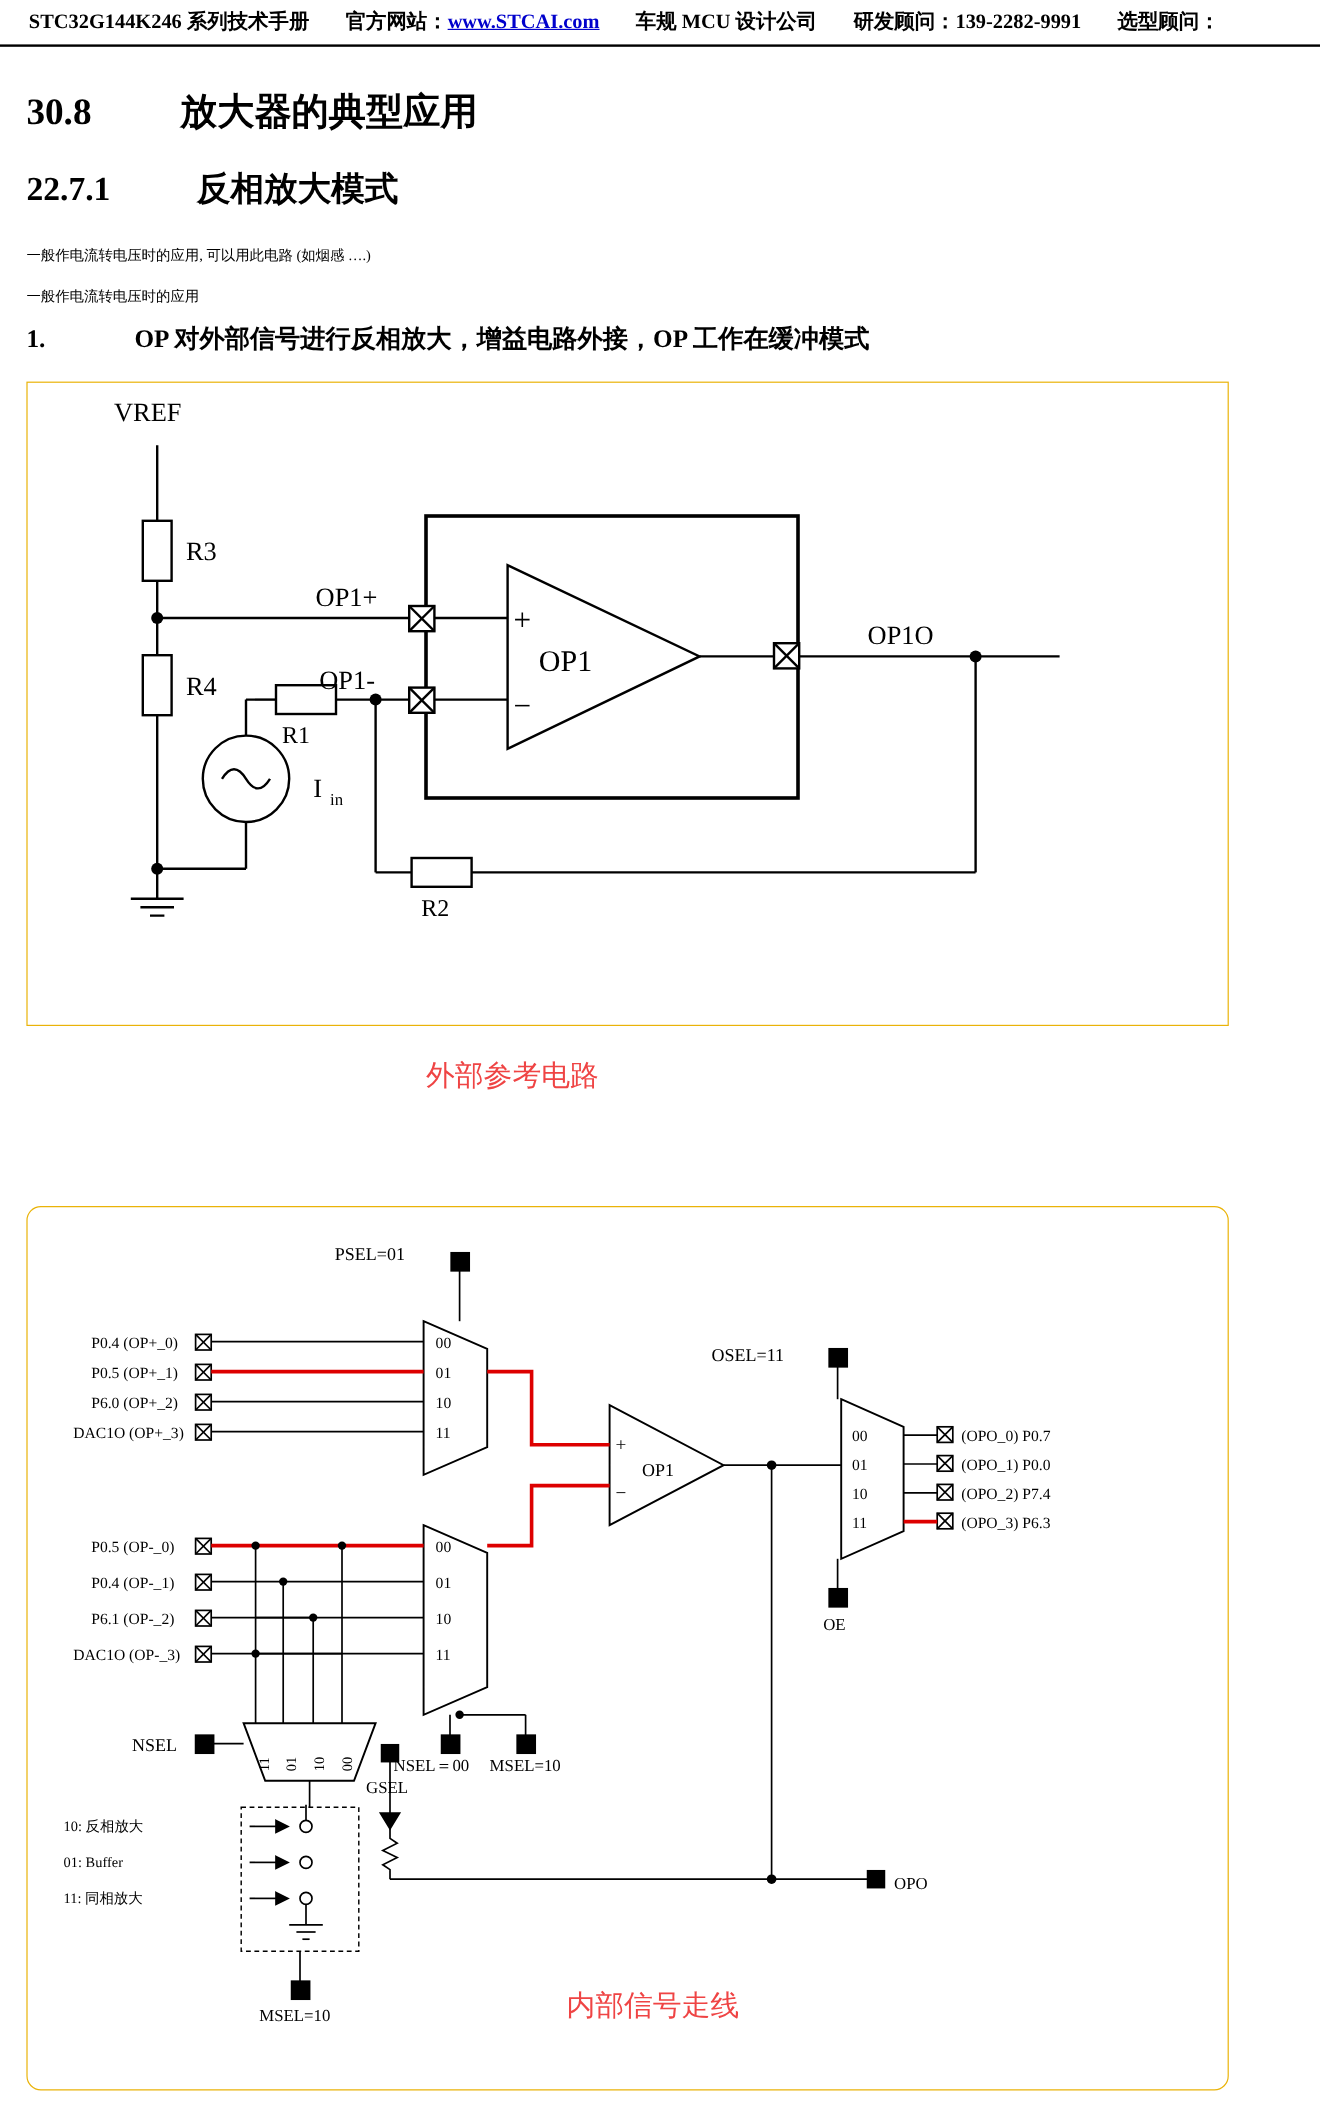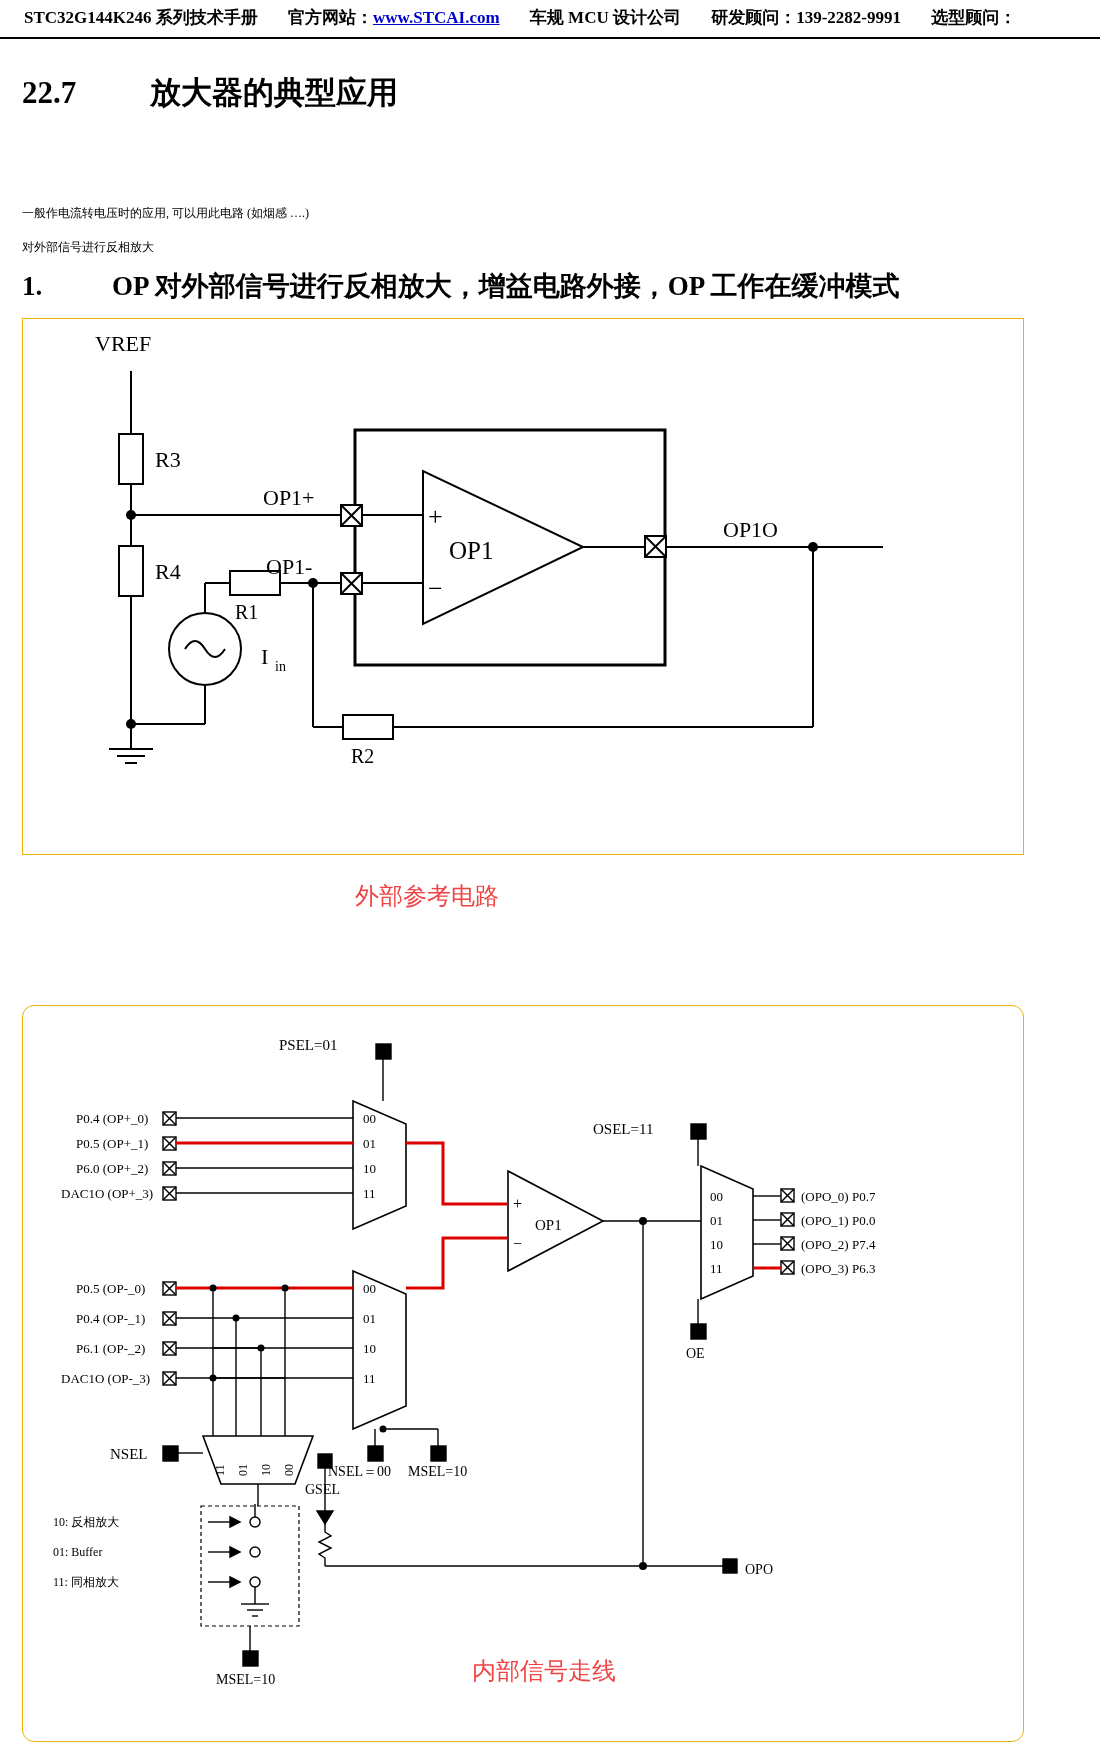--- a/index.html
+++ b/index.html
@@ -41,21 +41,21 @@
 
   p.body-line {
     position:absolute; left:22px; margin:0;
     font-size:12px; line-height:26px;
   }
   .l1 { top:200px; }
   .l2 { top:234px; }
 
   .numbered {
     position:absolute; left:22px; top:268px;
-    font-size:27px; font-weight:bold;
+    font-size:21px; font-weight:bold;
   }
   .numbered .n { display:inline-block; width:90px; }
 
   
   .figbox {
     position:absolute; border:1px solid #eab308; background:#fff;
   }
   #fig1 { left:22px; top:318px; width:1000px; height:535px; }
   #fig2 { left:22px; top:1005px; width:1000px; height:735px;border-radius:12px; }
 
@@ -77,26 +77,29 @@
   <div class="header">
     <span class="seg">STC32G144K246 系列技术手册</span>
     <span class="seg"><span>官方网站：</span><a href="#">www.STCAI.com</a></span>
     <span class="seg">车规 MCU 设计公司</span>
     <span class="seg">研发顾问：139-2282-9991</span>
     <span class="seg">选型顾问：</span>
   </div>
   <div class="hrule"></div>
 
   <h2 class="sec">
-    <span class="sec-num">22.7</span><span>放大器的典型应用</span>
+    <span class="sec-num">30.8</span><span>放大器的典型应用</span>
   </h2>
 
+  <h3 class="sub">
+    <span class="sub-num">22.7.1</span><span>反相放大模式</span>
+  </h3>
 
   <p class="body-line l1">一般作电流转电压时的应用, 可以用此电路 (如烟感 ….)</p>
-  <p class="body-line l2">对外部信号进行反相放大</p>
+  <p class="body-line l2">一般作电流转电压时的应用</p>
 
   <div class="numbered">
     <span class="n">1.</span><span>OP 对外部信号进行反相放大，增益电路外接，OP 工作在缓冲模式</span>
   </div>
 
   <div class="figbox" id="fig1">
     <svg width="998" height="533" viewBox="0 0 998 533">
       <g stroke="#000" stroke-width="2" fill="none">
 
         <line x1="108" y1="52" x2="108" y2="115"></line>

